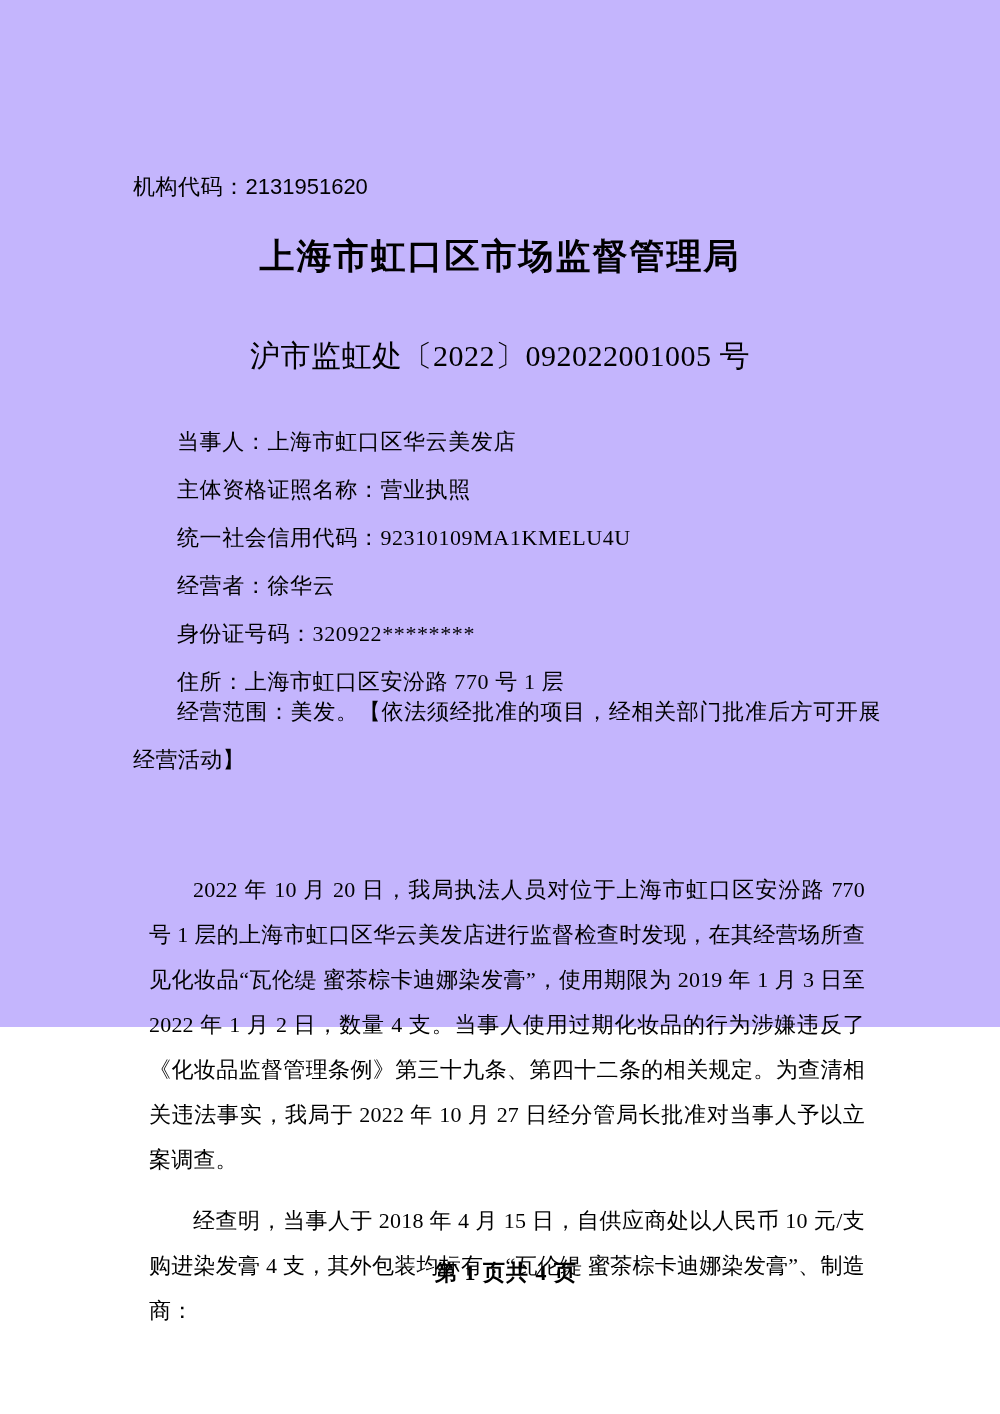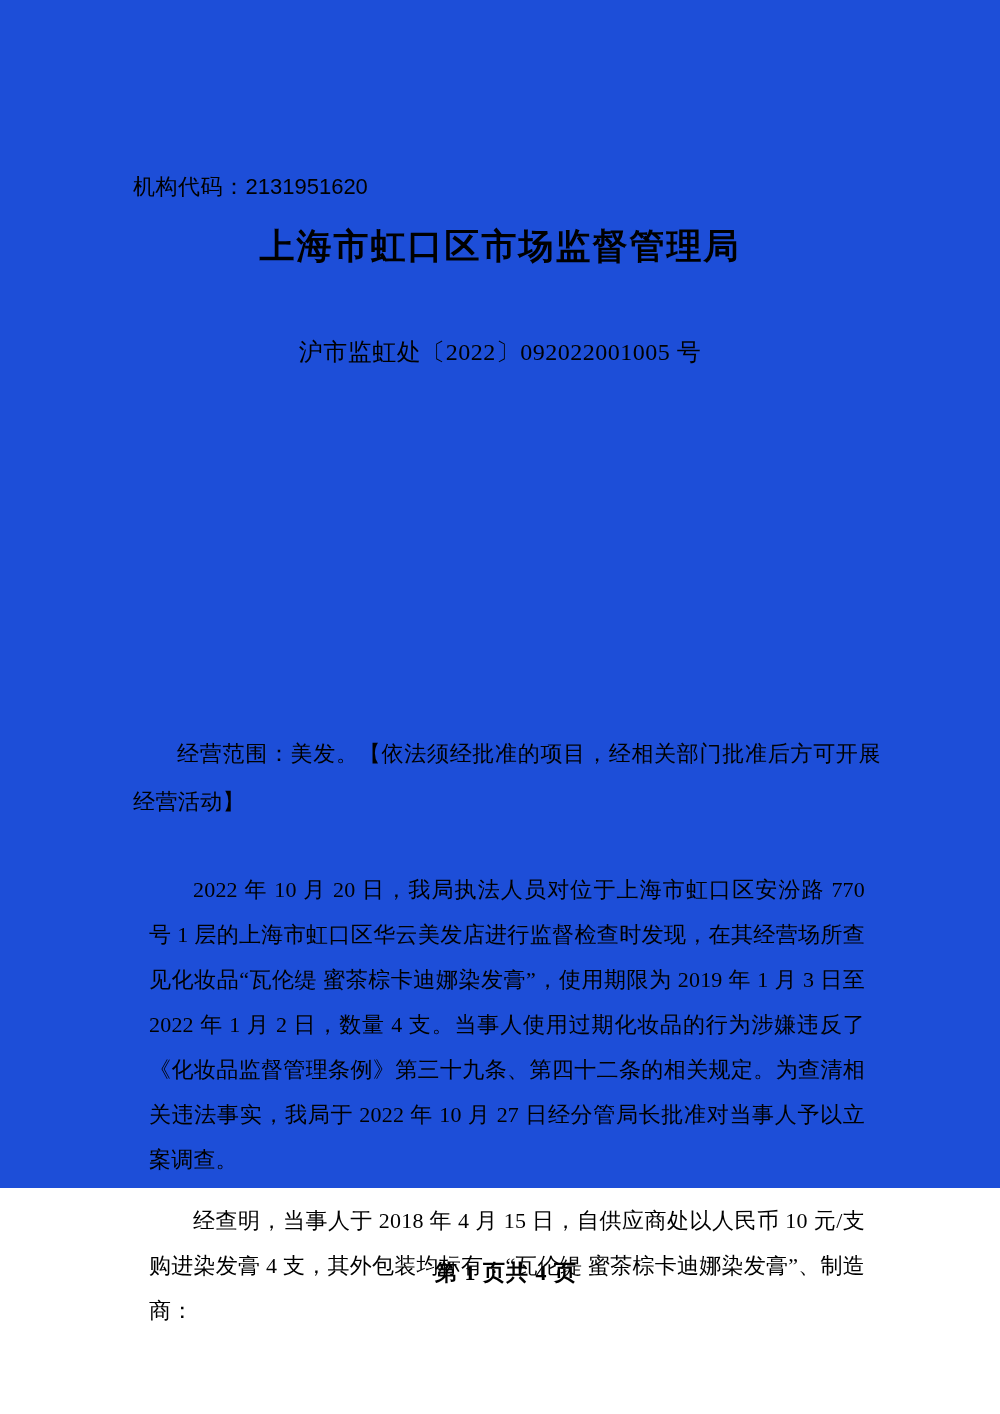--- a/index.html
+++ b/index.html
@@ -14,22 +14,22 @@
     font-family: "Liberation Serif", "DejaVu Serif", serif;
     color: #000000;
     overflow: hidden;
   }
 
   .page {
     position: absolute;
     left: 0;
     top: 0;
     width: 1000px;
-    height: 1188px;
-    background: #1d4ed8;
+    height: 1027px;
+    background: #c4b5fd;
   }
 
   
   .org-code {
     position: absolute;
     left: 133px;
     top: 172px;
     font-family: "Liberation Sans", "DejaVu Sans", sans-serif;
     font-size: 22px;
     letter-spacing: 0.5px;
@@ -48,29 +48,30 @@
     width: 1000px;
     text-align: center;
   }
   .title-line {
     font-family: "Liberation Sans", "DejaVu Sans", sans-serif;
     font-weight: bold;
     font-size: 35px;
     letter-spacing: 2px;
     line-height: 47px;
     color: #000;
+    margin-top: 10px;
   }
 
   .doc-number {
     position: absolute;
     left: 0;
     top: 336px;
     width: 1000px;
     text-align: center;
-    font-size: 24px;
+    font-size: 30px;
     letter-spacing: 0.5px;
   }
 
   
   .info-block {
     position: absolute;
     left: 133px;
     top: 418px;
     width: 742px;
   }
@@ -79,21 +80,21 @@
     line-height: 48px;
     text-indent: 44px;
     letter-spacing: 0.6px;
     white-space: nowrap;
   }
 
   
   .scope-block {
     position: absolute;
     left: 133px;
-    top: 730px;
+    top: 688px;
     width: 748px;
   }
   .scope-para {
     font-size: 22px;
     line-height: 48px;
     text-indent: 44px;
     letter-spacing: 0.4px;
     text-align: justify;
     text-justify: inter-character;
   }
@@ -136,20 +137,28 @@
   <div class="org-code">
     <span>机构代码：</span><span class="code-val">2131951620</span>
   </div>
 
   <div class="title-block">
     <div class="title-line">上海市虹口区市场监督管理局</div>
   </div>
 
   <div class="doc-number">沪市监虹处〔2022〕092022001005 号</div>
 
+  <div class="info-block">
+    <div class="info-line">当事人：上海市虹口区华云美发店</div>
+    <div class="info-line">主体资格证照名称：营业执照</div>
+    <div class="info-line">统一社会信用代码：92310109MA1KMELU4U</div>
+    <div class="info-line">经营者：徐华云</div>
+    <div class="info-line">身份证号码：320922********</div>
+    <div class="info-line">住所：上海市虹口区安汾路 770 号 1 层</div>
+  </div>
 
   <div class="scope-block">
     <div class="scope-para">经营范围：美发。【依法须经批准的项目，经相关部门批准后方可开展经营活动】</div>
   </div>
 
   <div class="body-block">
     <p class="body-para">2022 年 10 月 20 日，我局执法人员对位于上海市虹口区安汾路 770 号 1 层的上海市虹口区华云美发店进行监督检查时发现，在其经营场所查见化妆品“瓦伦缇 蜜茶棕卡迪娜染发膏”，使用期限为 2019 年 1 月 3 日至 2022 年 1 月 2 日，数量 4 支。当事人使用过期化妆品的行为涉嫌违反了《化妆品监督管理条例》第三十九条、第四十二条的相关规定。为查清相关违法事实，我局于 2022 年 10 月 27 日经分管局长批准对当事人予以立案调查。</p>
     <p class="body-para">经查明，当事人于 2018 年 4 月 15 日，自供应商处以人民币 10 元/支购进染发膏 4 支，其外包装均标有：“瓦伦缇 蜜茶棕卡迪娜染发膏”、制造商：</p>
   </div>
 

